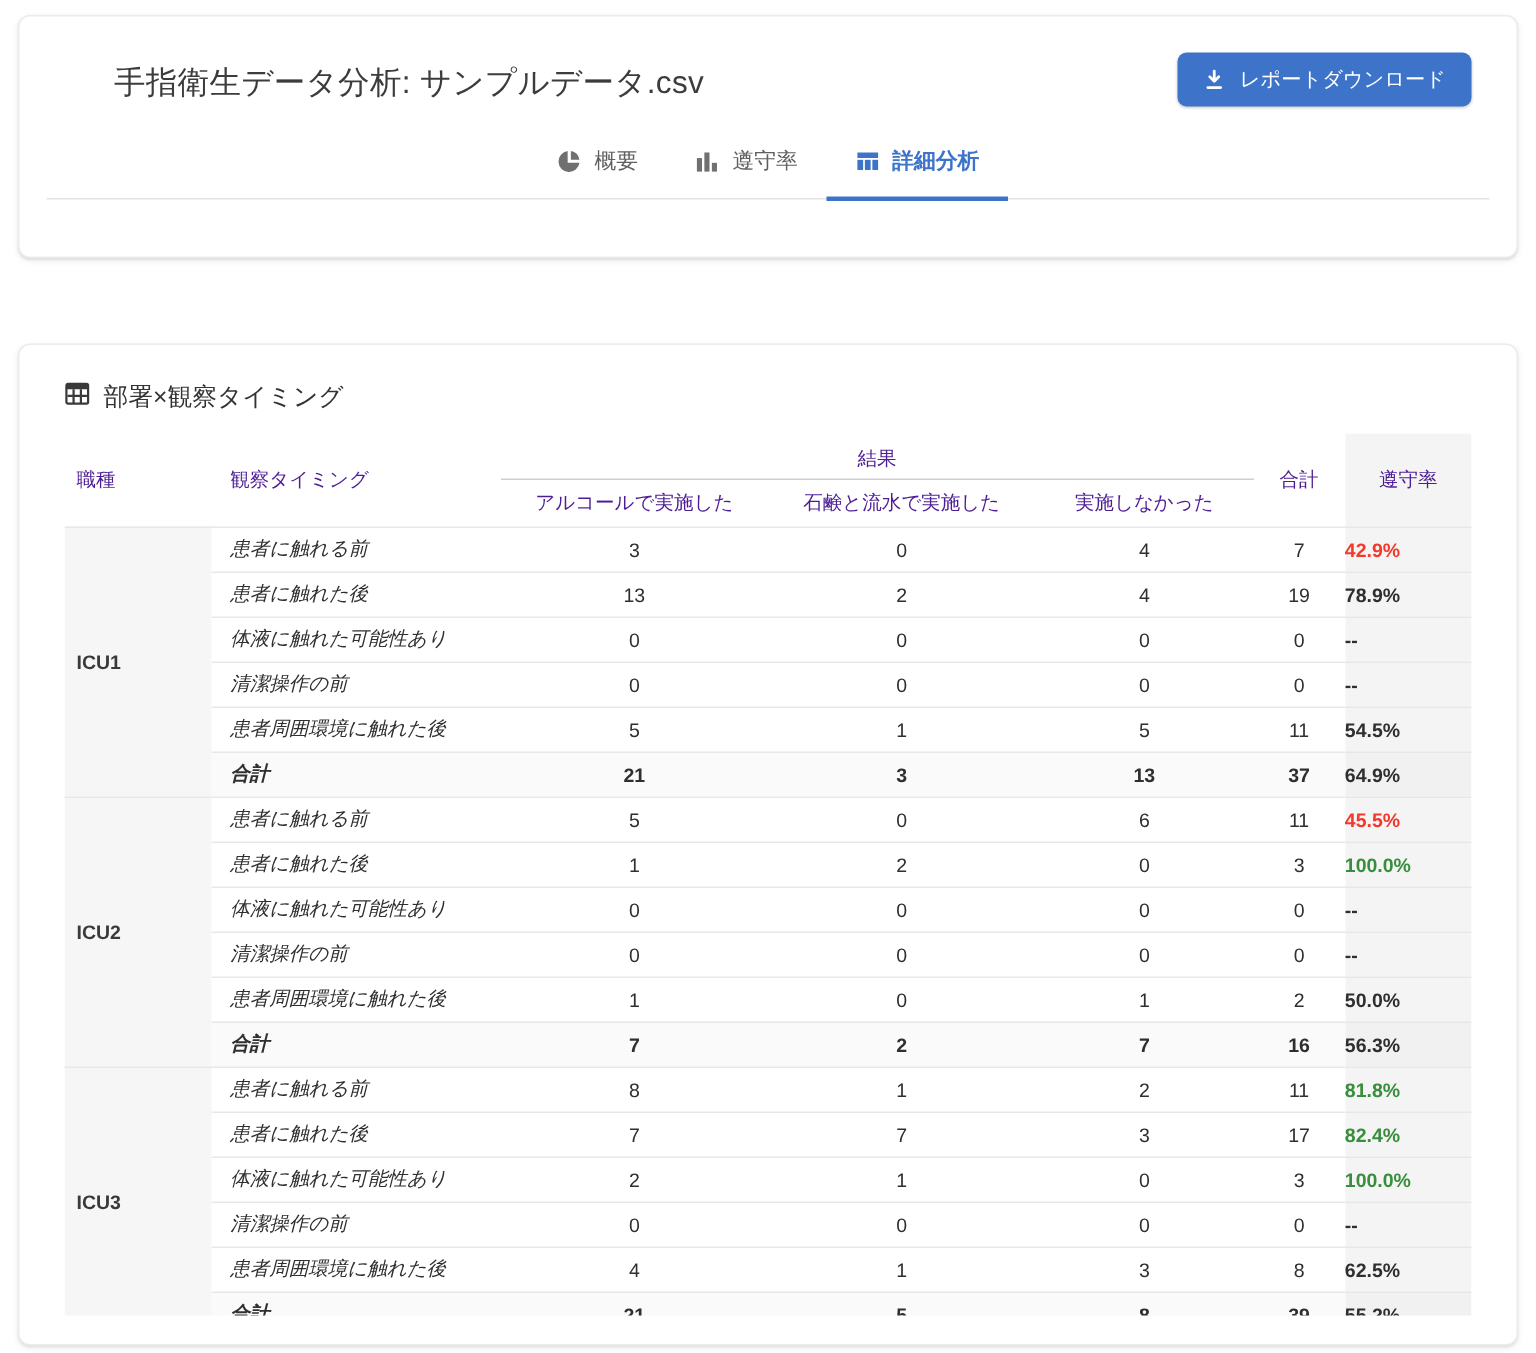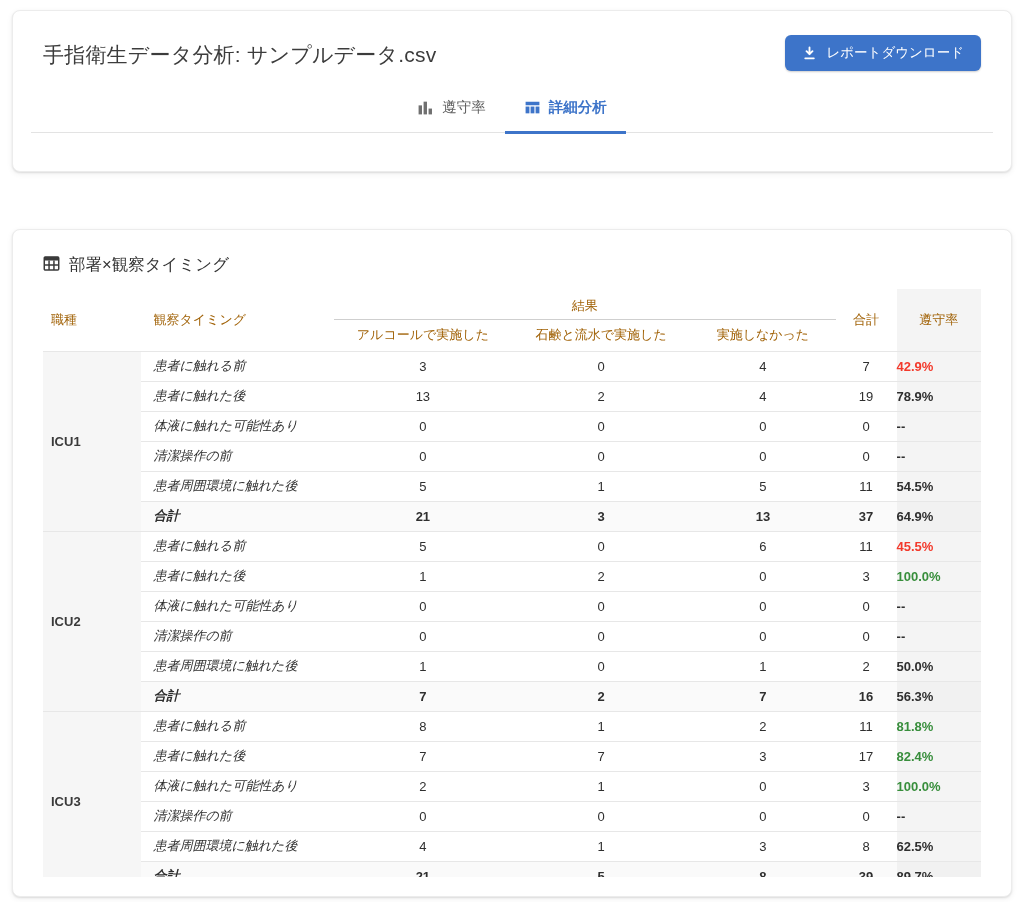--- a/index.html
+++ b/index.html
@@ -6,21 +6,21 @@
   html,body { width:1024px; height:902px; background:#ffffff;
     font-family:"Liberation Sans","DejaVu Sans",sans-serif; color:#333; }
 
   .card { background:#fff; border:1px solid #ececec; border-radius:8px;
     box-shadow:0 1px 2px rgba(0,0,0,.10), 0 2px 6px rgba(0,0,0,.06);
     margin:0 12px; overflow:hidden; }
 
   
   .header-card { margin-top:10px; height:162px; padding:24px 18px 0; }
   .header-row { display:flex; align-items:flex-start; justify-content:space-between; padding:0 12px 0 12px; }
-  .page-title { font-size:21px; font-weight:400; color:#3c3c3c; letter-spacing:.2px; padding-top:6px; }
+  .page-title { font-size:21px; font-weight:400; color:#3c3c3c; letter-spacing:.2px; padding-top:6px;margin-left:33px; }
   .download-btn { display:flex; align-items:center; gap:9px; background:var(--accent);
     color:#fff; border:none; border-radius:6px; padding:9px 17px; font-size:13.5px;
     font-family:inherit; cursor:pointer; box-shadow:0 1px 2px rgba(0,0,0,.2); }
   .download-btn svg { display:block; }
 
   .tab-bar { display:flex; justify-content:center; margin-top:14px;
     border-bottom:1px solid #e3e3e3; }
   .tab { position:relative; display:flex; align-items:center; gap:8px;
     padding:13px 19px 15px; font-size:14.5px; color:#606060; cursor:pointer; }
   .tab svg { display:block; }
@@ -31,21 +31,21 @@
   
   .table-card { margin-top:57px; height:668px; padding:24px 18px 18px; }
   .card-title-row { display:flex; align-items:center; gap:9px; padding-left:12px; margin-bottom:13px; }
   .card-title { font-size:16.5px; font-weight:500; color:#333; }
 
   .table-clip { height:588px; overflow:hidden; margin:0 12px; }
   table { width:100%; border-collapse:collapse; table-layout:fixed; font-size:13px; }
   col.c-dept{width:10.5%} col.c-timing{width:20.5%} col.c-alc{width:19%}
   col.c-soap{width:19%} col.c-none{width:15.5%} col.c-total{width:6.5%} col.c-rate{width:9%}
 
-  thead th { font-weight:500; color:#a16207; font-size:13px; }
+  thead th { font-weight:500; color:#4c1d95; font-size:13px; }
   th.h-dept { text-align:left; padding-left:8px; }
   th.h-timing { text-align:left; padding-left:12px; }
   th.h-group { height:30px; text-align:center; border-bottom:1px solid #cfcfcf; font-weight:400; padding-bottom:4px; vertical-align:bottom;}
   th.h-sub { height:32px; text-align:center; font-weight:400; }
   th.h-total { text-align:center; }
   th.h-rate { text-align:center; background:#f4f4f4; }
 
   tbody td { height:30px; border-top:1px solid #e7e7e7; color:#2f2f2f; }
   td.dept-cell { background:#f6f6f6; font-weight:700; color:#3a3a3a;
     padding-left:8px; vertical-align:middle; }
@@ -69,20 +69,29 @@
         <svg width="15" height="15" viewBox="0 0 16 16">
           <path d="M8 1.5v7.2M8 8.7L4.8 5.5M8 8.7l3.2-3.2" stroke="#fff" stroke-width="2" fill="none" stroke-linecap="round" stroke-linejoin="round"></path>
           <rect x="2.5" y="12.2" width="11" height="2" rx="0.8" fill="#fff"></rect>
         </svg>
       </span>
       <span>レポートダウンロード</span>
     </button>
   </div>
 
   <div class="tab-bar">
+    <div class="tab">
+      <span>
+        <svg width="17" height="17" viewBox="0 0 16 16">
+          <path d="M7 1.6A6.6 6.6 0 1 0 14.4 9H7z" fill="#707070"></path>
+          <path d="M9 1.6A6.6 6.6 0 0 1 14.4 7H9z" fill="#707070"></path>
+        </svg>
+      </span>
+      <span>概要</span>
+    </div>
     <div class="tab">
       <span>
         <svg width="17" height="17" viewBox="0 0 16 16">
           <rect x="1.5" y="6" width="3.2" height="8.5" fill="#707070"></rect>
           <rect x="6.2" y="2.5" width="3.2" height="12" fill="#707070"></rect>
           <rect x="10.9" y="9" width="3.2" height="5.5" fill="#707070"></rect>
         </svg>
       </span>
       <span>遵守率</span>
     </div>
@@ -276,18 +285,18 @@
             <td class="num-cell">3</td>
             <td class="num-cell">8</td>
             <td class="rate-cell rate-default">62.5%</td>
           </tr>
           <tr class="total-row">
             <td class="timing-cell">合計</td>
             <td class="num-cell">21</td>
             <td class="num-cell">5</td>
             <td class="num-cell">8</td>
             <td class="num-cell">39</td>
-            <td class="rate-cell rate-default">89.7%</td>
+            <td class="rate-cell rate-default">55.2%</td>
           </tr>
         </tbody>
     </table>
   </div>
 </div>
 
 </body></html>

